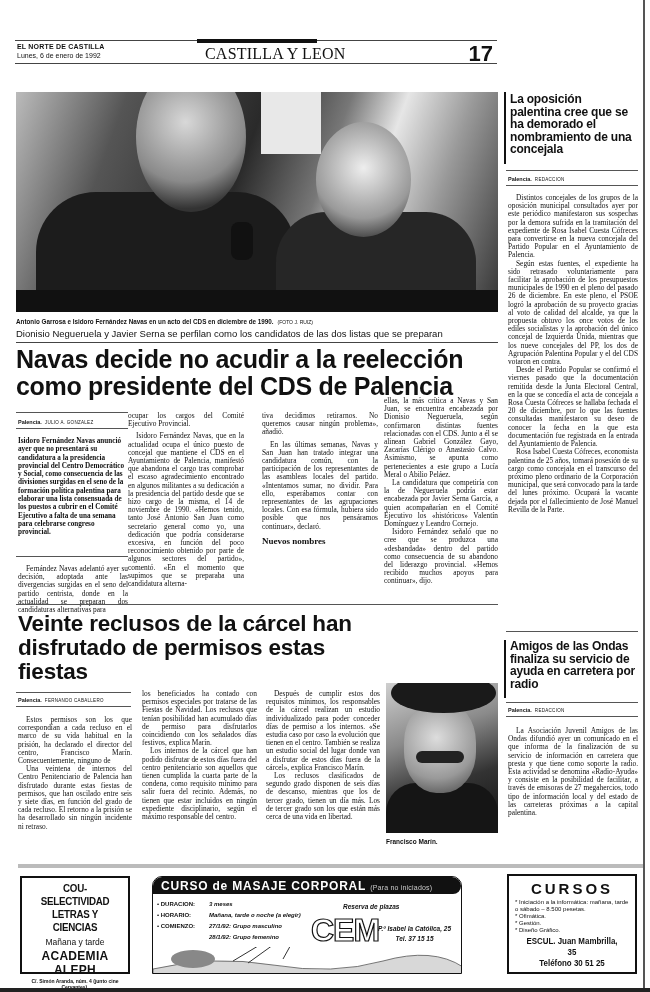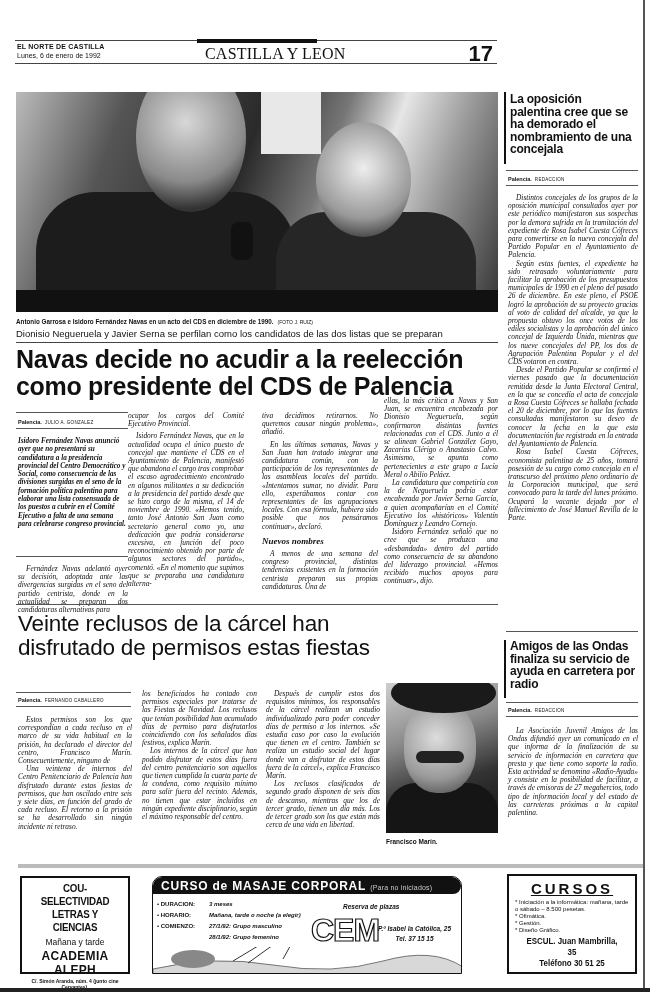--- a/index.html
+++ b/index.html
@@ -24,30 +24,30 @@
   .photo1 .p-sign { position:absolute; left:245px; top:0; width:60px; height:62px; background:#e8e8e8; }
 
   .caption1 { position: absolute; left: 16px; top: 318px; font-family: "Liberation Sans", sans-serif; font-size: 6.3px; font-weight: bold; }
   .caption1 .credit { font-weight: normal; font-size: 5px; margin-left: 4px; }
   .subhead1 { position: absolute; left: 16px; top: 328px; width: 482px; font-family: "Liberation Sans", sans-serif; font-size: 9.5px; padding-bottom: 3px; border-bottom: 1px solid #444; }
   .headline1 { position: absolute; left: 16px; top: 346px; width: 482px; font-family: "Liberation Sans", sans-serif; font-weight: bold; font-size: 25px; line-height: 27px; letter-spacing: -.3px; }
 
   .byline { font-family: "Liberation Sans", sans-serif; font-size: 5.5px; font-weight: bold; }
   .byline .author { font-weight: normal; font-size: 4.5px; margin-left: 3px; letter-spacing: .3px; }
 
-  .col { position: absolute; font-size: 7.4px; line-height: 8.2px; text-align: justify; font-style: italic; }
+  .col { position: absolute; font-size: 7.4px; line-height: 8.2px; text-align: justify; }
   .col p { text-indent: 8px; }
   .lede { font-weight: bold; font-size: 7.2px; line-height: 8.3px; text-align: left; }
   .rule { position: absolute; height: 1px; background: #555; }
   .subtitle { font-weight: bold; font-size: 9px; margin: 6px 0 5px 0; }
 
   .side-head { position: absolute; font-family: "Liberation Sans", sans-serif; font-weight: bold; font-size: 12px; line-height: 12.5px; letter-spacing: -.2px; }
   .side-bar { position: absolute; width: 2px; background: #111; }
 
-  .headline2 { position: absolute; left: 18px; top: 612px; width: 360px; font-family: "Liberation Sans", sans-serif; font-weight: normal; font-size: 22.5px; line-height: 24px; letter-spacing: -.2px; }
+  .headline2 { position: absolute; left: 18px; top: 612px; width: 360px; font-family: "Liberation Sans", sans-serif; font-weight: bold; font-size: 22.5px; line-height: 24px; letter-spacing: -.2px; }
 
   .photo2 { position: absolute; left: 386px; top: 683px; width: 112px; height: 150px; overflow: hidden; background: linear-gradient(160deg, #cfcfcf 0%, #8a8a8a 35%, #333 65%, #111 100%); }
   .photo2 .hair { position:absolute; left:5px; top:-10px; width:105px; height:60px; border-radius:50%; background:#1a1a1a; }
   .photo2 .face { position:absolute; left:18px; top:18px; width:72px; height:92px; border-radius:45%; background: radial-gradient(circle at 45% 40%, #ddd, #999 60%, #555 90%); }
   .photo2 .moustache { position:absolute; left:30px; top:68px; width:48px; height:12px; border-radius:6px; background:#222; }
   .photo2 .coat { position:absolute; left:0; top:100px; width:112px; height:60px; background:#151515; border-radius:30px 30px 0 0; }
   .caption2 { position: absolute; left: 386px; top: 838px; font-family: "Liberation Sans", sans-serif; font-weight: bold; font-size: 6.5px; }
 
   .ads-top-rule { position: absolute; left: 18px; top: 864px; width: 625px; height: 4px; background: #bbb; }
   .ads-bottom-rule { position: absolute; left: 0; top: 988px; width: 650px; height: 4px; background: #222; }
@@ -64,21 +64,21 @@
   .ad2 .rows { position: absolute; left: 4px; top: 22px; font-family: "Liberation Sans", sans-serif; font-size: 6px; font-weight: bold; line-height: 11px; }
   .ad2 .row span { display: inline-block; }
   .ad2 .row .k { width: 52px; }
   .ad2 .row .v { font-style: italic; }
   .ad2 .reserve { position: absolute; left: 190px; top: 26px; font-family: "Liberation Sans", sans-serif; font-weight: bold; font-style: italic; font-size: 6.5px; }
   .ad2 .cem { position: absolute; left: 158px; top: 35px; font-family: "Liberation Sans", sans-serif; font-size: 32px; font-weight: bold; color: #fff; -webkit-text-stroke: 1.2px #111; letter-spacing: -1px; }
   .ad2 .addr { position: absolute; left: 225px; top: 47px; font-family: "Liberation Sans", sans-serif; font-weight: bold; font-style: italic; font-size: 6.5px; line-height: 10px; text-align: center; }
   .ad2 .wave { position: absolute; left: 0; top: 70px; width: 310px; height: 28px; }
 
   .ad3 { position: absolute; left: 507px; top: 874px; width: 130px; height: 100px; border: 2px solid #111; padding: 4px 6px; }
-  .ad3 .title { font-family: "Liberation Sans", sans-serif; font-weight: bold; font-size: 15px; letter-spacing: 3px; text-align: center; text-decoration: underline; }
+  .ad3 .title { font-family: "Liberation Sans", sans-serif; font-weight: bold; font-size: 15px; letter-spacing: 3px; text-align: center; }
   .ad3 ul { list-style: none; font-family: "Liberation Sans", sans-serif; font-size: 6px; line-height: 7px; margin-top: 2px; }
   .ad3 li::before { content: "* "; }
   .ad3 .addr { font-family: "Liberation Sans", sans-serif; font-weight: bold; font-size: 9px; text-align: center; line-height: 11px; margin-top: 2px; transform: scaleX(.88); }
 </style>
 </head>
 <body>
 
 <div class="right-rule"></div>
 
 <header class="masthead">
@@ -115,21 +115,20 @@
   <p>Fernández Navas adelantó ayer su decisión, adoptada ante las divergencias surgidas en el seno del partido centrista, donde en la actualidad se preparan dos candidaturas alternativas para</p>
 </div>
 <div class="col" style="left:128px; top:412px; width:116px;">
   <div>ocupar los cargos del Comité Ejecutivo Provincial.</div>
   <p style="margin-top:4px;">Isidoro Fernández Navas, que en la actualidad ocupa el único puesto de concejal que mantiene el CDS en el Ayuntamiento de Palencia, manifestó que abandona el cargo tras comprobar el escaso agradecimiento encontrado en algunos militantes a su dedicación a la presidencia del partido desde que se hizo cargo de la misma, el 14 de noviembre de 1990. «Hemos tenido, tanto José Antonio San Juan como secretario general como yo, una dedicación que podría considerarse excesiva, en función del poco reconocimiento obtenido por parte de algunos sectores del partido», comentó. «En el momento que supimos que se preparaba una candidatura alterna-</p>
 </div>
 <div class="col" style="left:262px; top:412px; width:116px;">
   <div>tiva decidimos retirarnos. No queremos causar ningún problema», añadió.</div>
   <p style="margin-top:4px;">En las últimas semanas, Navas y San Juan han tratado integrar una candidatura común, con la participación de los representantes de las asambleas locales del partido. «Intentamos sumar, no dividir. Para ello, esperábamos contar con representantes de las agrupaciones locales. Con esa fórmula, hubiera sido posible que nos pensáramos continuar», declaró.</p>
   <div class="subtitle">Nuevos nombres</div>
-  <p>A menos de una semana del congreso provincial, distintas tendencias existentes en la formación centrista preparan sus propias candidaturas. Una de</p>
 </div>
 <div class="col" style="left:384px; top:397px; width:114px;">
   <div>ellas, la más crítica a Navas y San Juan, se encuentra encabezada por Dionisio Negueruela, según confirmaron distintas fuentes relacionadas con el CDS. Junto a él se alinean Gabriel González Gayo, Zacarías Clérigo o Anastasio Calvo. Asimismo, se apunta como pertenecientes a este grupo a Lucía Meral o Abilio Peláez.</div>
   <p>La candidatura que competiría con la de Negueruela podría estar encabezada por Javier Serna García, a quien acompañarían en el Comité Ejecutivo los «históricos» Valentín Domínguez y Leandro Cornejo.</p>
   <p>Isidoro Fernández señaló que no cree que se produzca una «desbandada» dentro del partido como consecuencia de su abandono del liderazgo provincial. «Hemos recibido muchos apoyos para continuar», dijo.</p>
 </div>
 
 <div class="side-bar" style="left:504px; top:92px; height:72px;"></div>
 <h2 class="side-head" style="left:510px; top:93px; width:125px;">La oposición palentina cree que se ha demorado el nombramiento de una concejala</h2>
 <div class="rule" style="left:506px; top:170px; width:132px;"></div>

